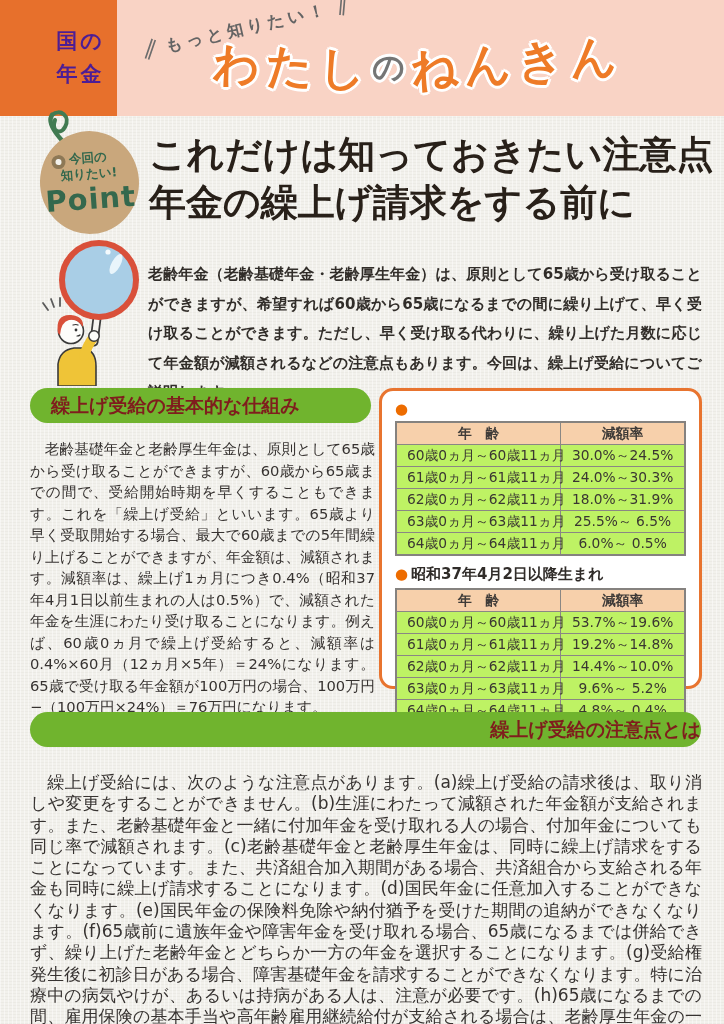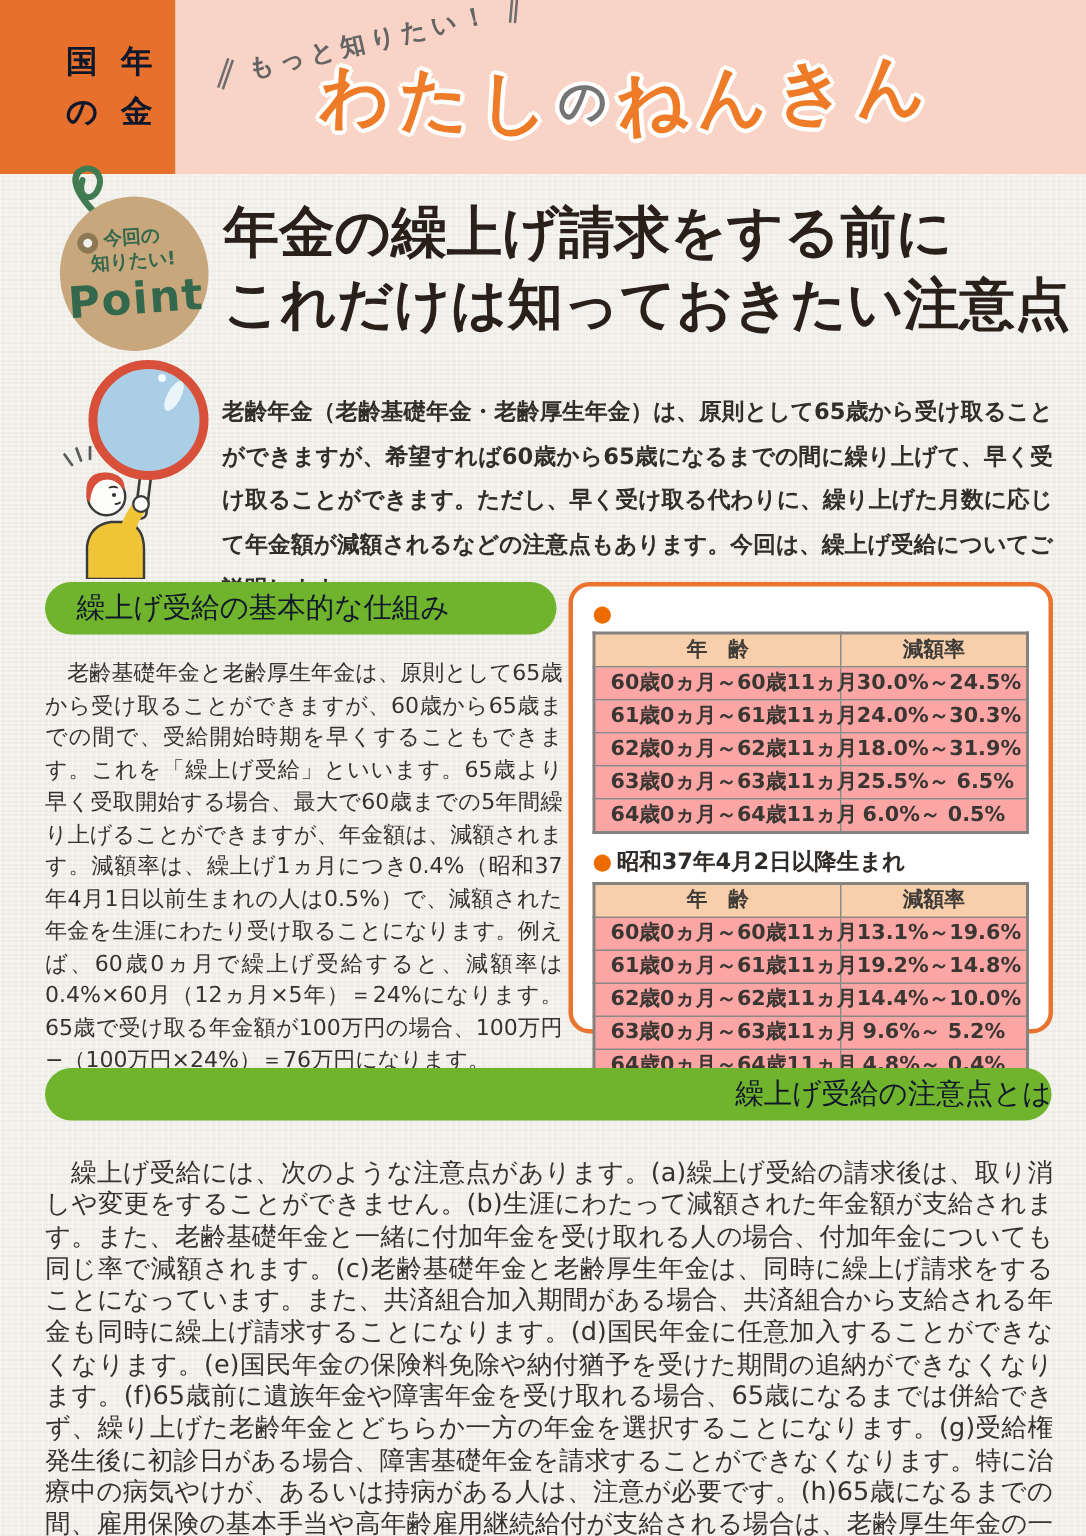--- a/index.html
+++ b/index.html
@@ -9,22 +9,22 @@
     position:relative; width:724px; height:1024px; margin:0 auto; overflow:hidden;
     background-color:#f2f1ec;
     background-image:
       repeating-linear-gradient(90deg, rgba(255,255,255,.45) 0 1px, rgba(0,0,0,0) 1px 4px),
       repeating-linear-gradient(0deg, rgba(221,219,212,.30) 0 1px, rgba(0,0,0,0) 1px 3px);
   }
 
   
   .masthead { position:absolute; left:0; top:0; width:724px; height:116px; display:flex; }
   .category-box {
-    width:117px; height:116px; background:#e7702c; color:#0f172a;
-    display:flex; flex-direction:row; justify-content:center; align-items:center;
+    width:117px; height:116px; background:#e7702c; color:#4c1d95;
+    display:flex; flex-direction:column; justify-content:center; align-items:center;
     font-size:21px; font-weight:700; line-height:33px; letter-spacing:3px;padding-left:44px;
   }
   .masthead-right { flex:1; background:#f9d3c5; position:relative; }
   .tagline {
     position:absolute; left:26px; top:14px; transform:rotate(-13deg);
     color:#646464; font-size:16.5px; font-weight:700; letter-spacing:4px; white-space:nowrap;
   }
   .tagline .slash { display:inline-block; font-weight:400; font-size:21px; color:#6d6d6d; letter-spacing:0; }
   .tagline .slash.left  { transform:rotate(32deg);  margin-right:10px; }
   .tagline .slash.right { transform:rotate(18deg);  margin-left:10px;  }
@@ -62,42 +62,42 @@
   .illustration { position:absolute; left:24px; top:236px; }
   .intro {
     position:absolute; left:148px; top:260px; width:554px;
     font-size:15.1px; font-weight:700; line-height:29.5px; color:#312d29;
     text-align:justify;
   }
 
   
   .pill {
     position:absolute; height:35px; background:#70b42e; border-radius:18px;
-    color:#0f172a; font-size:19px; font-weight:400; line-height:35px; padding-left:21px;
+    color:#7f1d1d; font-size:19px; font-weight:700; line-height:35px; padding-left:21px;
   }
   .pill1 { left:30px; top:388px; width:341px; }
   .pill2 { left:30px; top:712px; width:671px;text-align:right; }
 
   
   .col-body {
     position:absolute; left:30px; top:438px; width:345px;
     font-size:14.7px; line-height:21.5px; color:#363230; text-align:justify;
   }
   .panel {
     position:absolute; left:379px; top:388px; width:323px; height:301px;
     background:#fff; border:3px solid #e8742f; border-radius:14px; padding:8px 13px;
   }
   .caption { display:flex; align-items:center; gap:3px; font-size:15px; font-weight:800; color:#302c29; margin:3px 0 4px; }
   .caption .bullet { color:#ed6c00; font-size:15px; line-height:1; }
   .caption.c2 { margin-top:9px; }
   table { width:100%; border-collapse:collapse; table-layout:fixed; border:2px solid #85827f; }
   col.age { width:57%; } col.rate { width:43%; }
   th, td { border:1px solid #8a8784; text-align:center; padding:2px 10px; white-space:pre; }
   th { background:#f7d0ab; color:#3f3b38; font-size:13.8px; font-weight:700; line-height:17px; }
-  td { background:#fca5a5; color:#3a3632; font-size:13.8px; line-height:17px;font-weight:bold; }
+  td { background:#bef264; color:#3a3632; font-size:13.8px; line-height:17px; }
 
   
   .body2 {
     position:absolute; left:30px; top:772px; width:672px;
     font-size:17px; line-height:21.3px; color:#363230; text-align:justify;
   }
 </style>
 </head>
 <body>
 
@@ -126,22 +126,22 @@
   <div class="point-tag">
     <span class="grommet"></span>
     <div class="tag-small">
       <div>今回の</div>
       <div>知りたい!</div>
     </div>
     <div class="tag-point">Point</div>
   </div>
 
   <h1 class="title">
+    <div>これだけは知っておきたい注意点</div>
     <div>年金の繰上げ請求をする前に</div>
-    <div>これだけは知っておきたい注意点</div>
   </h1>
 
   <svg class="illustration" width="132" height="150" viewBox="0 0 132 150">
 
     <g stroke="#5a5a5a" stroke-width="1.8" stroke-linecap="round">
       <line x1="24" y1="74" x2="19" y2="67"></line>
       <line x1="30" y1="71" x2="27" y2="63"></line>
       <line x1="36" y1="70" x2="36" y2="62"></line>
     </g>
 
@@ -218,21 +218,21 @@
           <col class="age">
           <col class="rate">
         </colgroup>
       <tbody>
           <tr>
         <th>年　齢</th>
         <th>減額率</th>
       </tr>
       <tr>
             <td>60歳0ヵ月～60歳11ヵ月</td>
-            <td>13.1%～19.6%</td>
+            <td>53.7%～19.6%</td>
           </tr>
       <tr>
             <td>61歳0ヵ月～61歳11ヵ月</td>
             <td>19.2%～14.8%</td>
           </tr>
       <tr>
             <td>62歳0ヵ月～62歳11ヵ月</td>
             <td>14.4%～10.0%</td>
           </tr>
       <tr>

